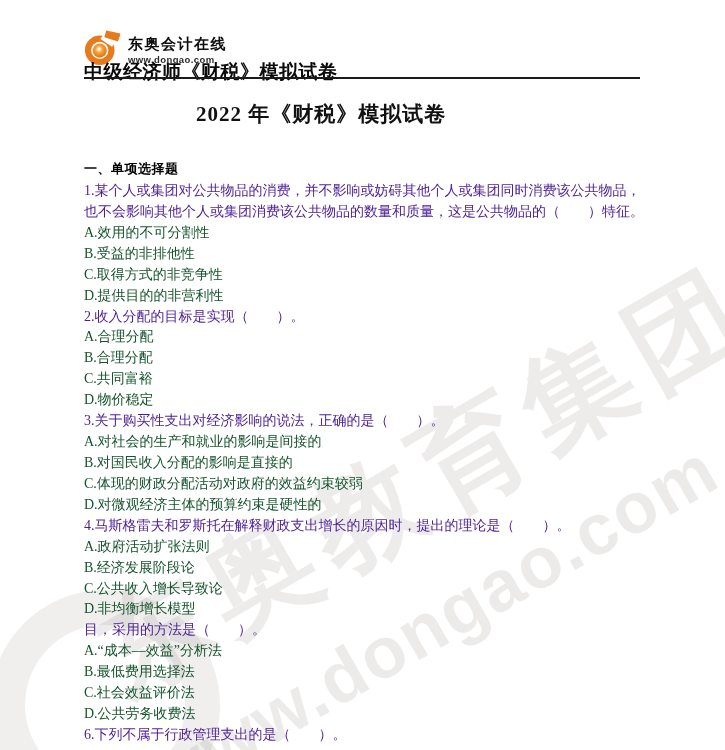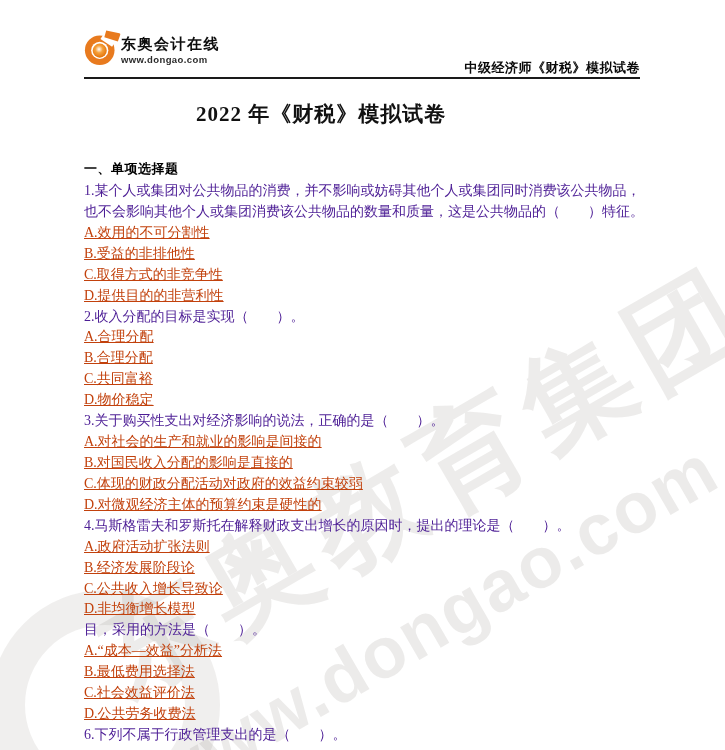--- a/index.html
+++ b/index.html
@@ -30,51 +30,51 @@
     transform:rotate(-30deg); transform-origin:0 0;
     white-space:nowrap;
   }
   .wm-circle {
     position:absolute; left:-10px; top:590px;
     width:230px; height:230px; border-radius:50%;
     border:35px solid rgba(106,98,90,0.10);
   }
 
   
-  .header-logo { position:absolute; left:84px; top:29px; display:flex; align-items:flex-start; gap:0; z-index:2; }
+  .header-logo { position:absolute; left:84px; top:29px; display:flex; align-items:flex-start; gap:7px; z-index:2; }
   .logo-mark { width:37px; height:37px; flex:0 0 auto; }
   .logo-textcol { display:flex; flex-direction:column; justify-content:flex-start; padding-top:7px; }
   .brand-name {
     font-family:"Liberation Sans","DejaVu Sans",sans-serif;
     font-weight:bold; font-size:15px; color:#0d0d0d; letter-spacing:1.5px; line-height:16px;
   }
   .brand-url {
     font-family:"Liberation Sans","DejaVu Sans",sans-serif;
     font-weight:bold; font-size:9.5px; color:#2b2b2b; letter-spacing:0.4px; margin-top:2px;
   }
   .exam-label {
-    position:absolute; left:84px; top:59px; width:556px; text-align:right;
+    position:absolute; left:84px; top:59px; width:556px; 
     font-family:Liberation Mono, monospace;
-    font-weight:bold; font-size:13px; color:#0a0a0a; letter-spacing:0.5px; z-index:2;
+    font-weight:bold; font-size:19px; color:#0a0a0a; letter-spacing:0.5px; z-index:2;
   }
   .header-rule { position:absolute; left:84px; top:77px; width:556px; height:2px; background:#1a1a1a; z-index:2; }
 
   
   .doc-title {
     position:absolute; left:0; top:100px; width:642px; text-align:center;
     font-weight:bold; font-size:21px; color:#111; letter-spacing:1px; z-index:2;
   }
   .section-heading {
     position:absolute; left:84px; top:160px;
     font-weight:bold; font-size:13px; color:#000; letter-spacing:0.5px; z-index:2;
   }
   .question-list { position:absolute; left:84px; top:181px; width:580px; z-index:1; }
   .line { height:20.93px; line-height:20.93px; font-size:14px; white-space:nowrap; }
   .line.stem  { color:#4c1d95; }
-  .line.option{ color:#c2410c;text-decoration:underline; }
+  .line.option{ color:#14532d; }
 </style>
 </head>
 <body>
 
 <div class="page">
 
   <div class="wm-layer">
     <div class="wm-circle"></div>
     <div class="wm-cjk">东奥教育集团</div>
     <div class="wm-url">www.dongao.com</div>

